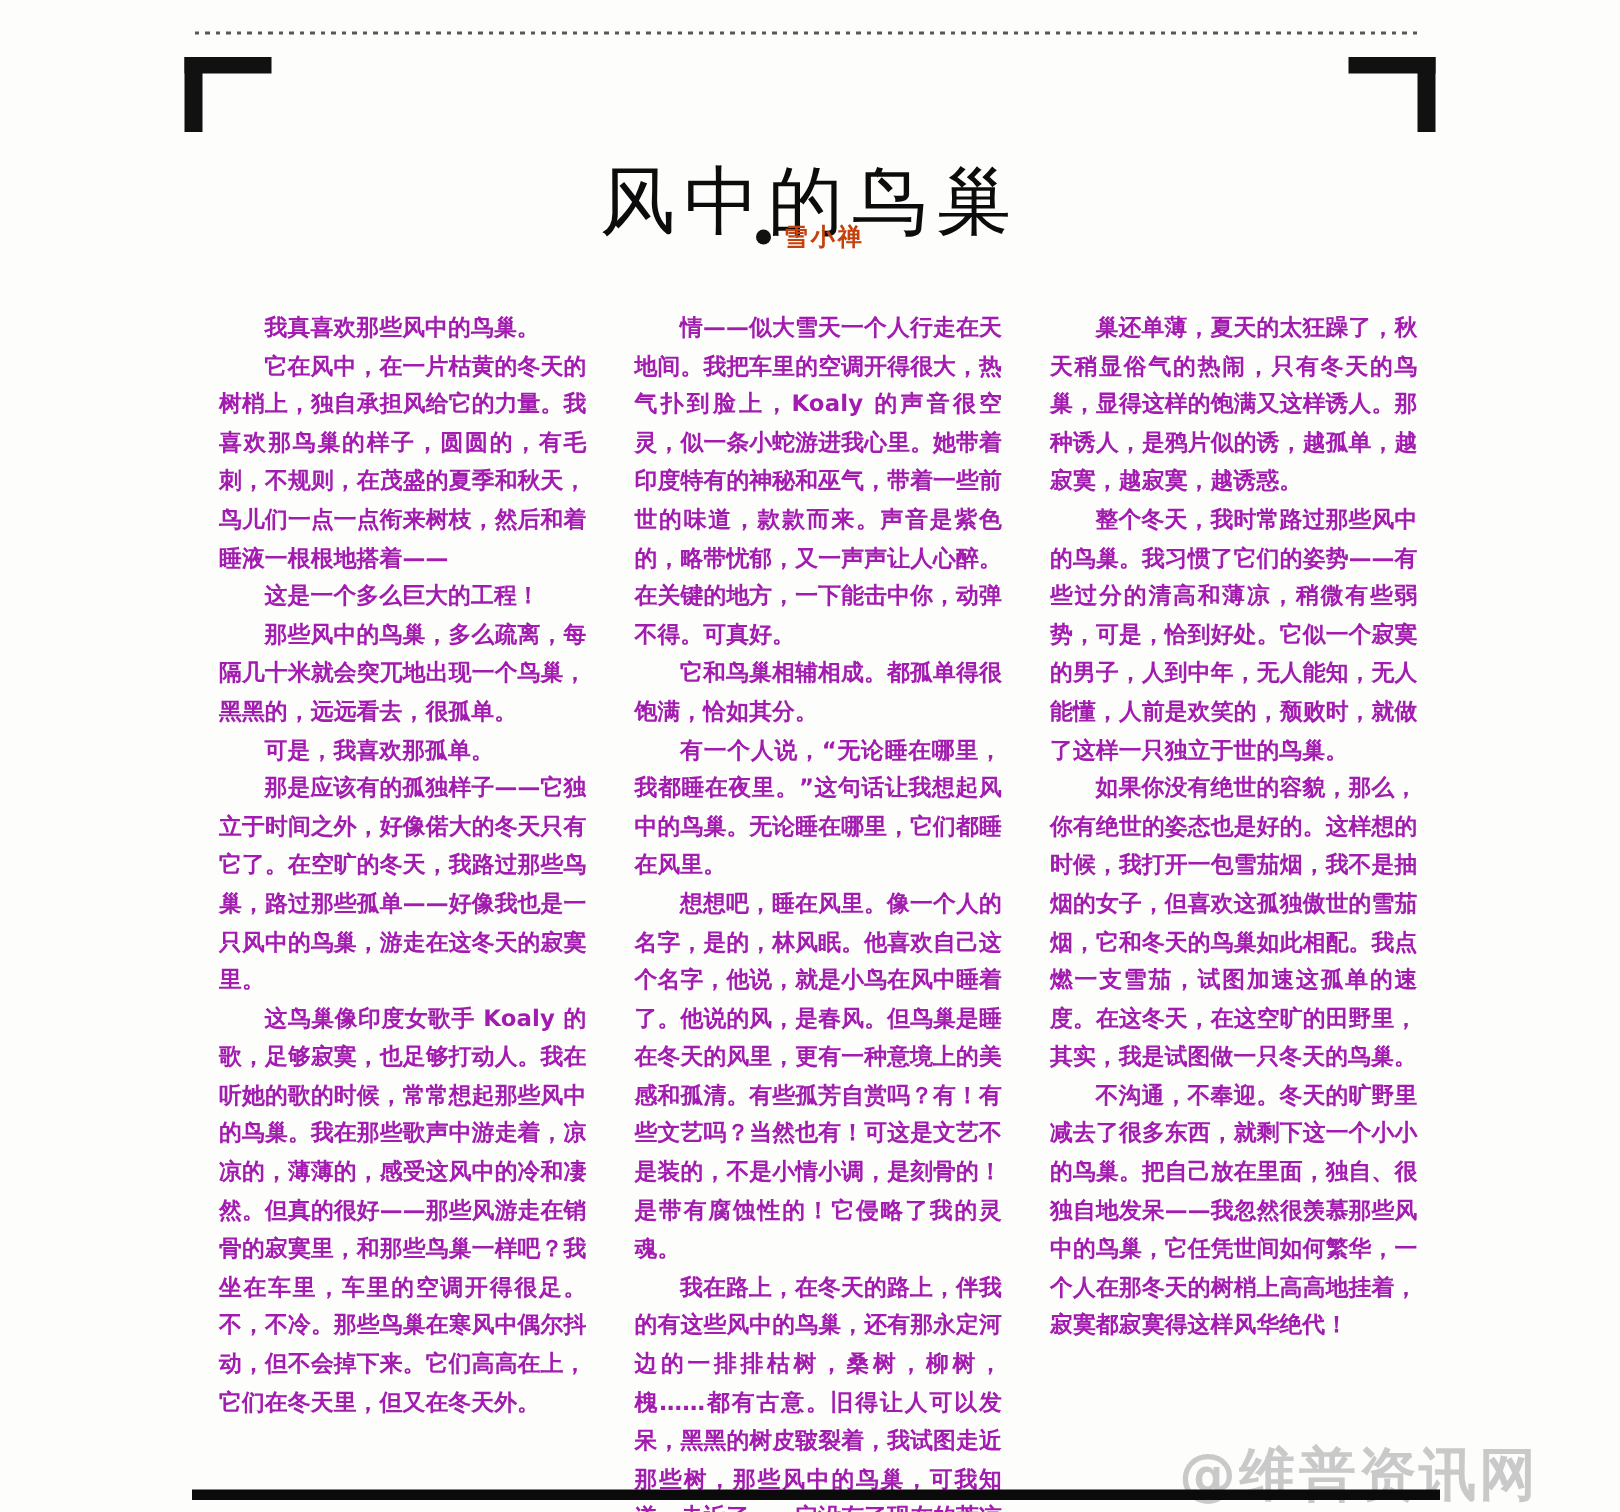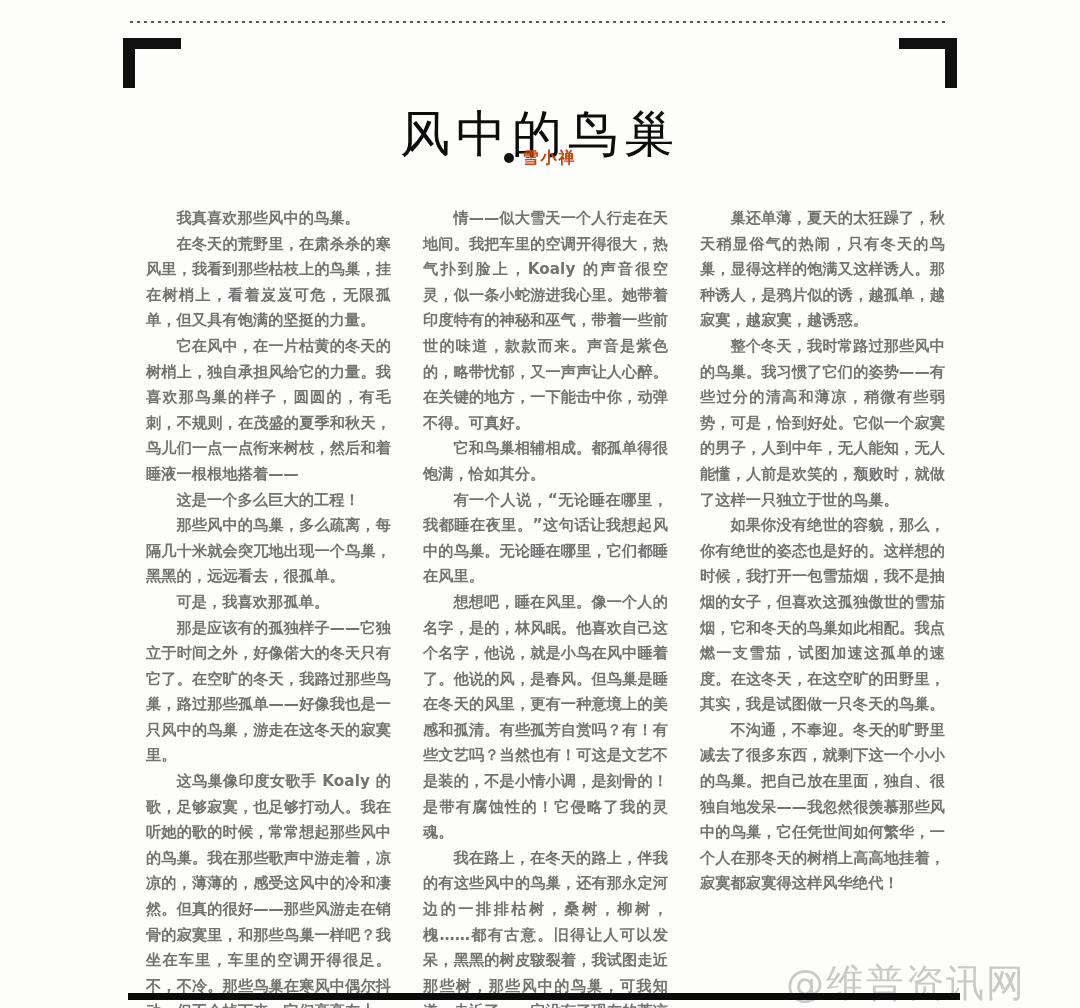--- a/index.html
+++ b/index.html
@@ -114,37 +114,37 @@
     gap: 32px;
   }
   .column {
     width: 245px;
     flex: 0 0 245px;
   }
   .column p {
     margin: 0;
     font-size: 15.2px;
     line-height: 25.6px;
-    color: #737373;
+    color: #a21caf;
     text-align: justify;
     text-justify: inter-character;
     text-indent: 2em;
     font-weight: 700;
     letter-spacing: 0.1px;
     word-break: break-all;
   }
 
   
   .watermark {
     position: absolute;
     left: 786px;
     top: 958px;
     font-size: 38px;
     color: #c9c9c9;
-    font-weight: 400;
+    font-weight: 700;
     letter-spacing: 2px;
     white-space: nowrap;
     user-select: none;
   }
 </style>
 </head>
 <body>
 
 <div class="page">
 
@@ -163,21 +163,20 @@
   <h1 class="article-title">风中的鸟巢</h1>
 
   <div class="byline">
     <span class="bullet"></span><span>雪小禅</span>
   </div>
 
   <div class="columns">
 
     <div class="column">
       <p>我真喜欢那些风中的鸟巢。</p>
-      <p>在冬天的荒野里，在肃杀杀的寒风里，我看到那些枯枝上的鸟巢，挂在树梢上，看着岌岌可危，无限孤单，但又具有饱满的坚挺的力量。</p>
       <p>它在风中，在一片枯黄的冬天的树梢上，独自承担风给它的力量。我喜欢那鸟巢的样子，圆圆的，有毛刺，不规则，在茂盛的夏季和秋天，鸟儿们一点一点衔来树枝，然后和着睡液一根根地搭着——</p>
       <p>这是一个多么巨大的工程！</p>
       <p>那些风中的鸟巢，多么疏离，每隔几十米就会突兀地出现一个鸟巢，黑黑的，远远看去，很孤单。</p>
       <p>可是，我喜欢那孤单。</p>
       <p>那是应该有的孤独样子——它独立于时间之外，好像偌大的冬天只有它了。在空旷的冬天，我路过那些鸟巢，路过那些孤单——好像我也是一只风中的鸟巢，游走在这冬天的寂寞里。</p>
       <p>这鸟巢像印度女歌手 Koaly 的歌，足够寂寞，也足够打动人。我在听她的歌的时候，常常想起那些风中的鸟巢。我在那些歌声中游走着，凉凉的，薄薄的，感受这风中的冷和凄然。但真的很好——那些风游走在销骨的寂寞里，和那些鸟巢一样吧？我坐在车里，车里的空调开得很足。不，不冷。那些鸟巢在寒风中偶尔抖动，但不会掉下来。它们高高在上，它们在冬天里，但又在冬天外。</p>
 
     </div>
 
     <div class="column">

